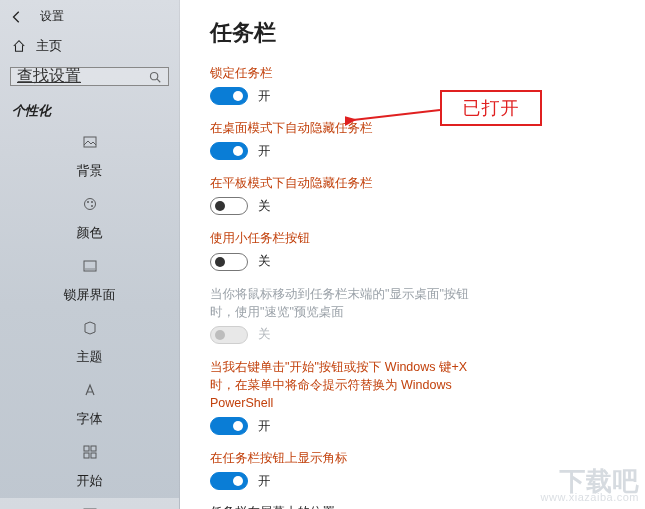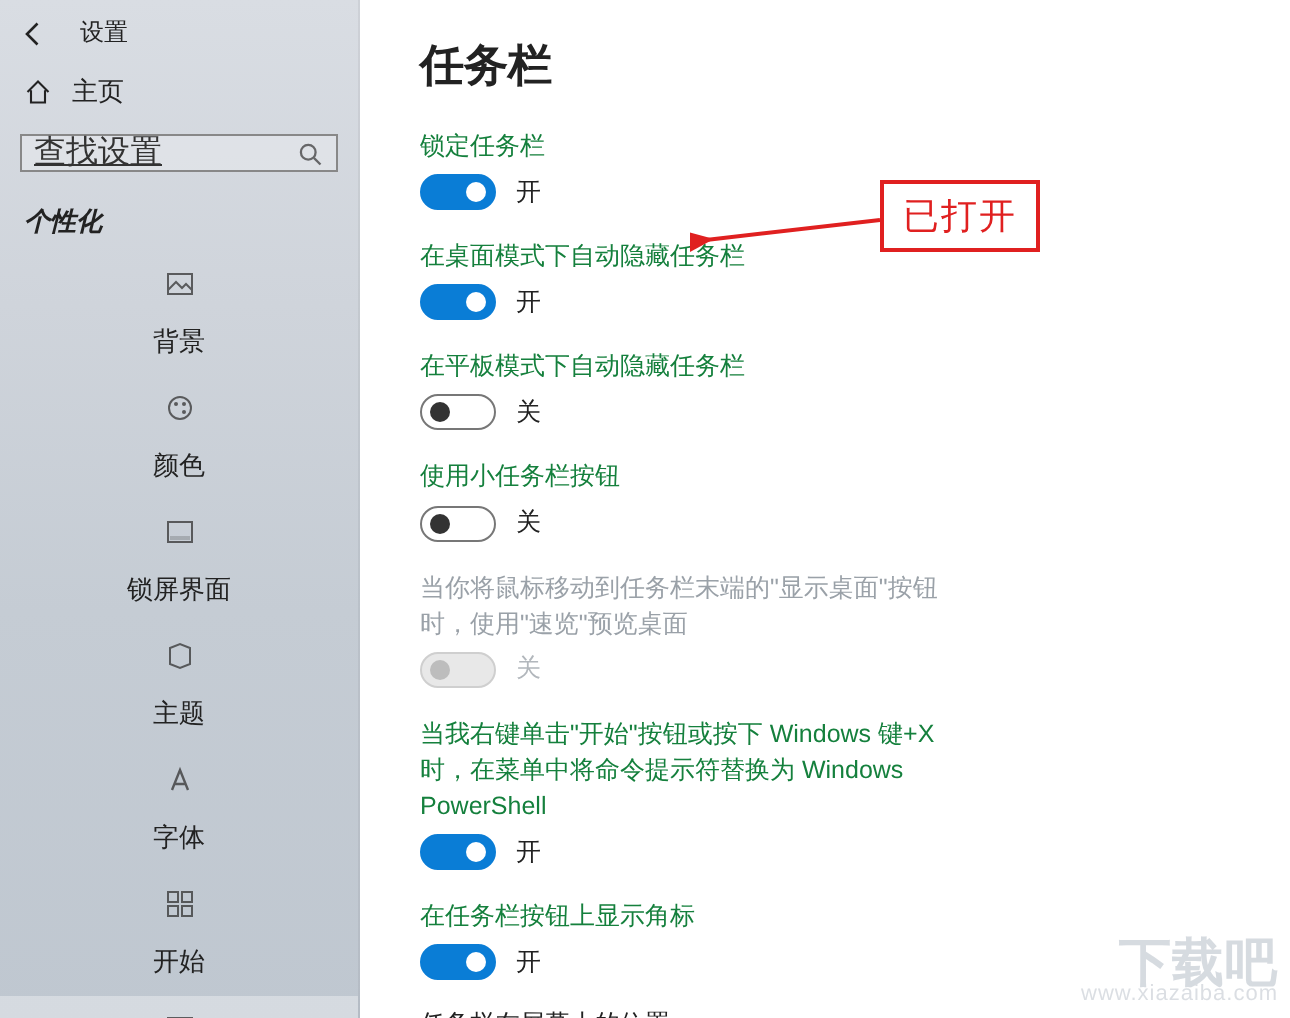--- a/index.html
+++ b/index.html
@@ -31,21 +31,21 @@
   .sb-item.active { background: rgba(255,255,255,0.35); }
 
   
   .main {
     position: absolute; left: 180px; top: 0; right: 0; height: 509px;
     padding: 18px 30px 10px 30px; overflow: hidden; color: #222;
   }
   .page-title { font-size: 22px; font-weight: 600; margin-bottom: 16px; }
 
   .setting-block { margin-bottom: 14px; }
-  .setting-label { font-size: 12.5px; color: #15803d; line-height: 1.45; }
+  .setting-label { font-size: 12.5px; color: #c2410c; line-height: 1.45; }
   .setting-label.disabled { color: #9aa1a8; }
   .toggle-row { display: flex; align-items: center; gap: 10px; margin-top: 5px; }
   .toggle {
     width: 38px; height: 18px; border-radius: 10px; position: relative;
     border: 1px solid #888; background: #fff;
   }
   .toggle .knob {
     position: absolute; width: 10px; height: 10px; border-radius: 50%;
     top: 3px; background: #333;
   }
@@ -254,21 +254,21 @@
     </div>
   </div>
 
   <div class="setting-block">
     <div class="dropdown-label">任务栏在屏幕上的位置</div>
 
   </div>
 
 </div>
 
-<div class="call-box" style="left:440px; top:90px; width:80px; height:36px;">
+<div class="call-box" style="left:440px; top:90px; width:102px; height:36px;">
   <span>已打开</span>
 </div>
 
 <svg class="arrow-svg" style="left:345px; top:106px;" width="100" height="20">
   <defs>
     <marker id="ah" markerWidth="10" markerHeight="8" refX="2" refY="4" orient="auto">
       <path d="M10 0 L0 4 L10 8 Z" fill="#e02020"></path>
     </marker>
   </defs>
   <line x1="95" y1="4" x2="8" y2="14" stroke="#e02020" stroke-width="2" marker-end="url(#ah)"></line>

